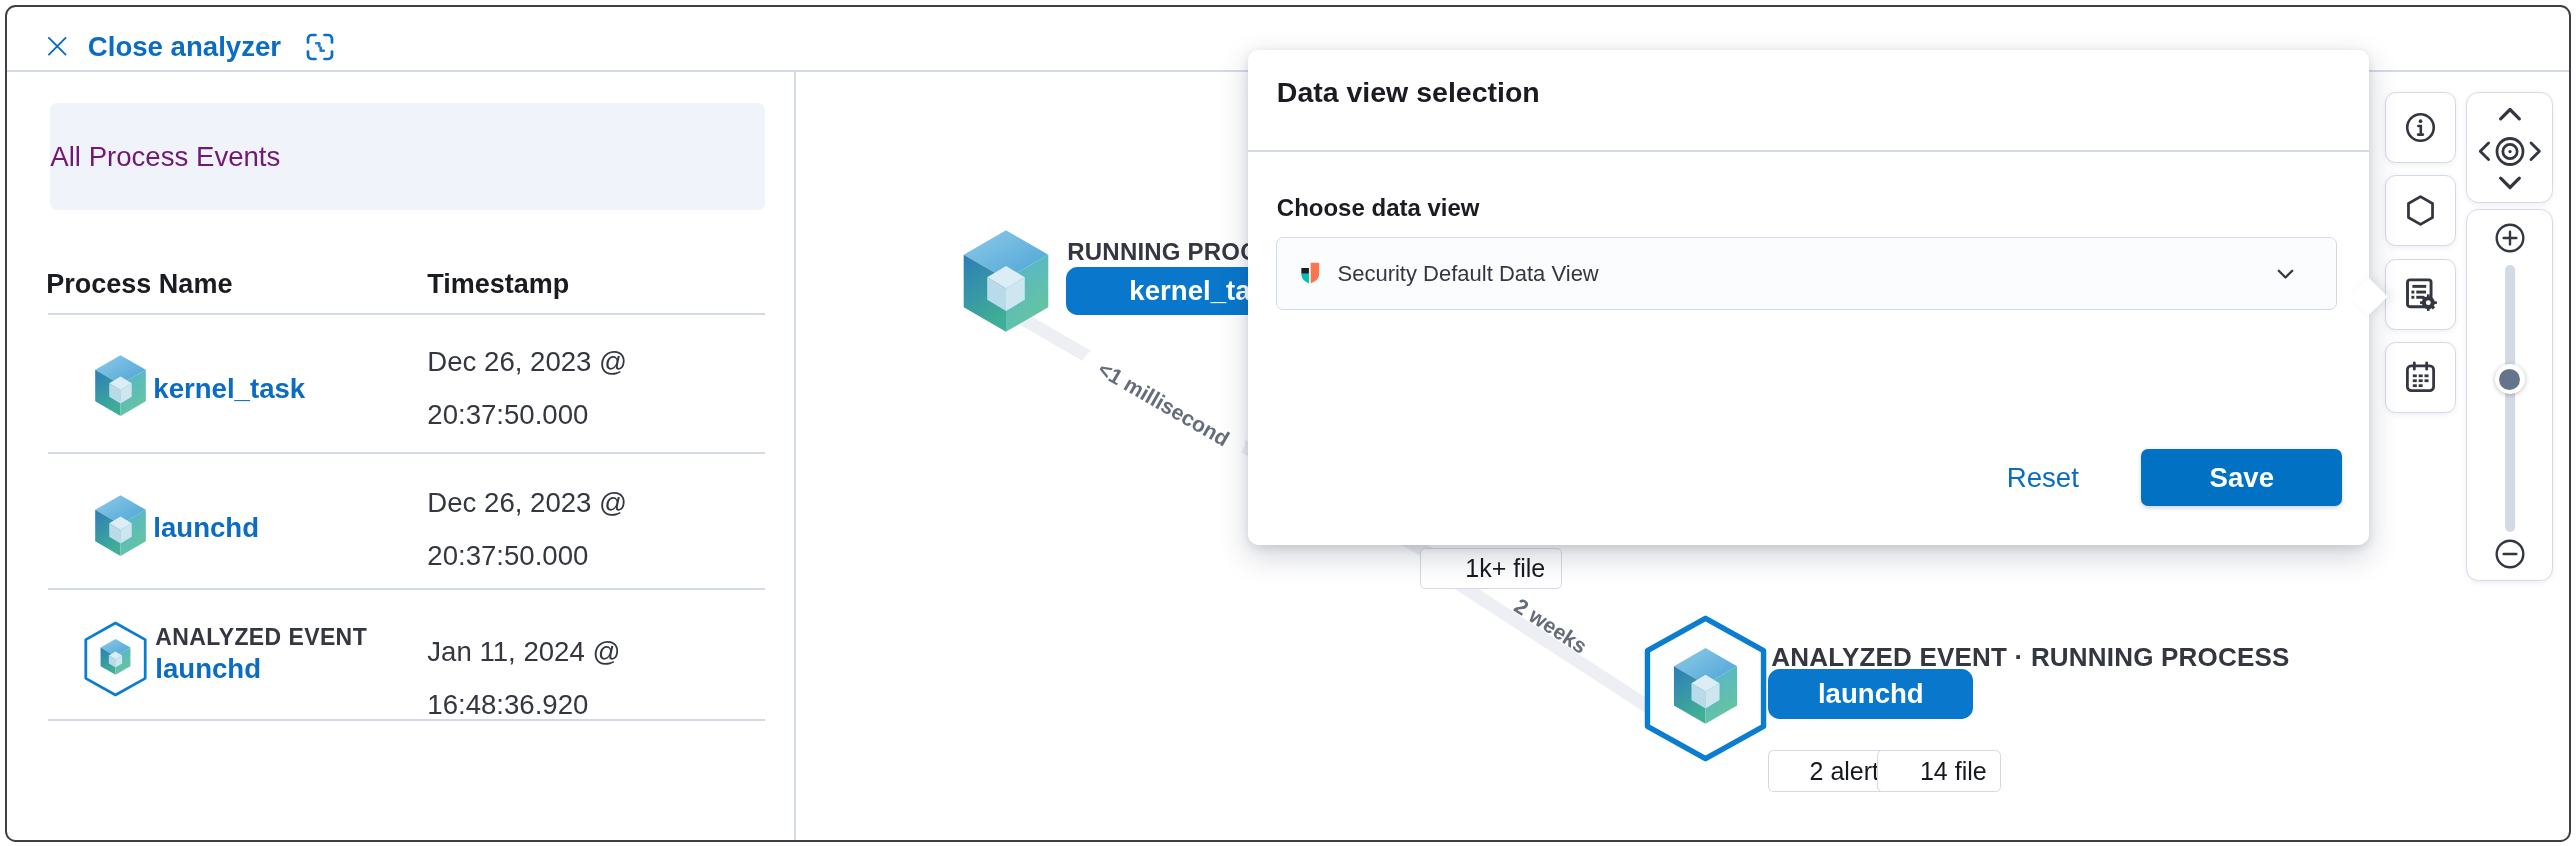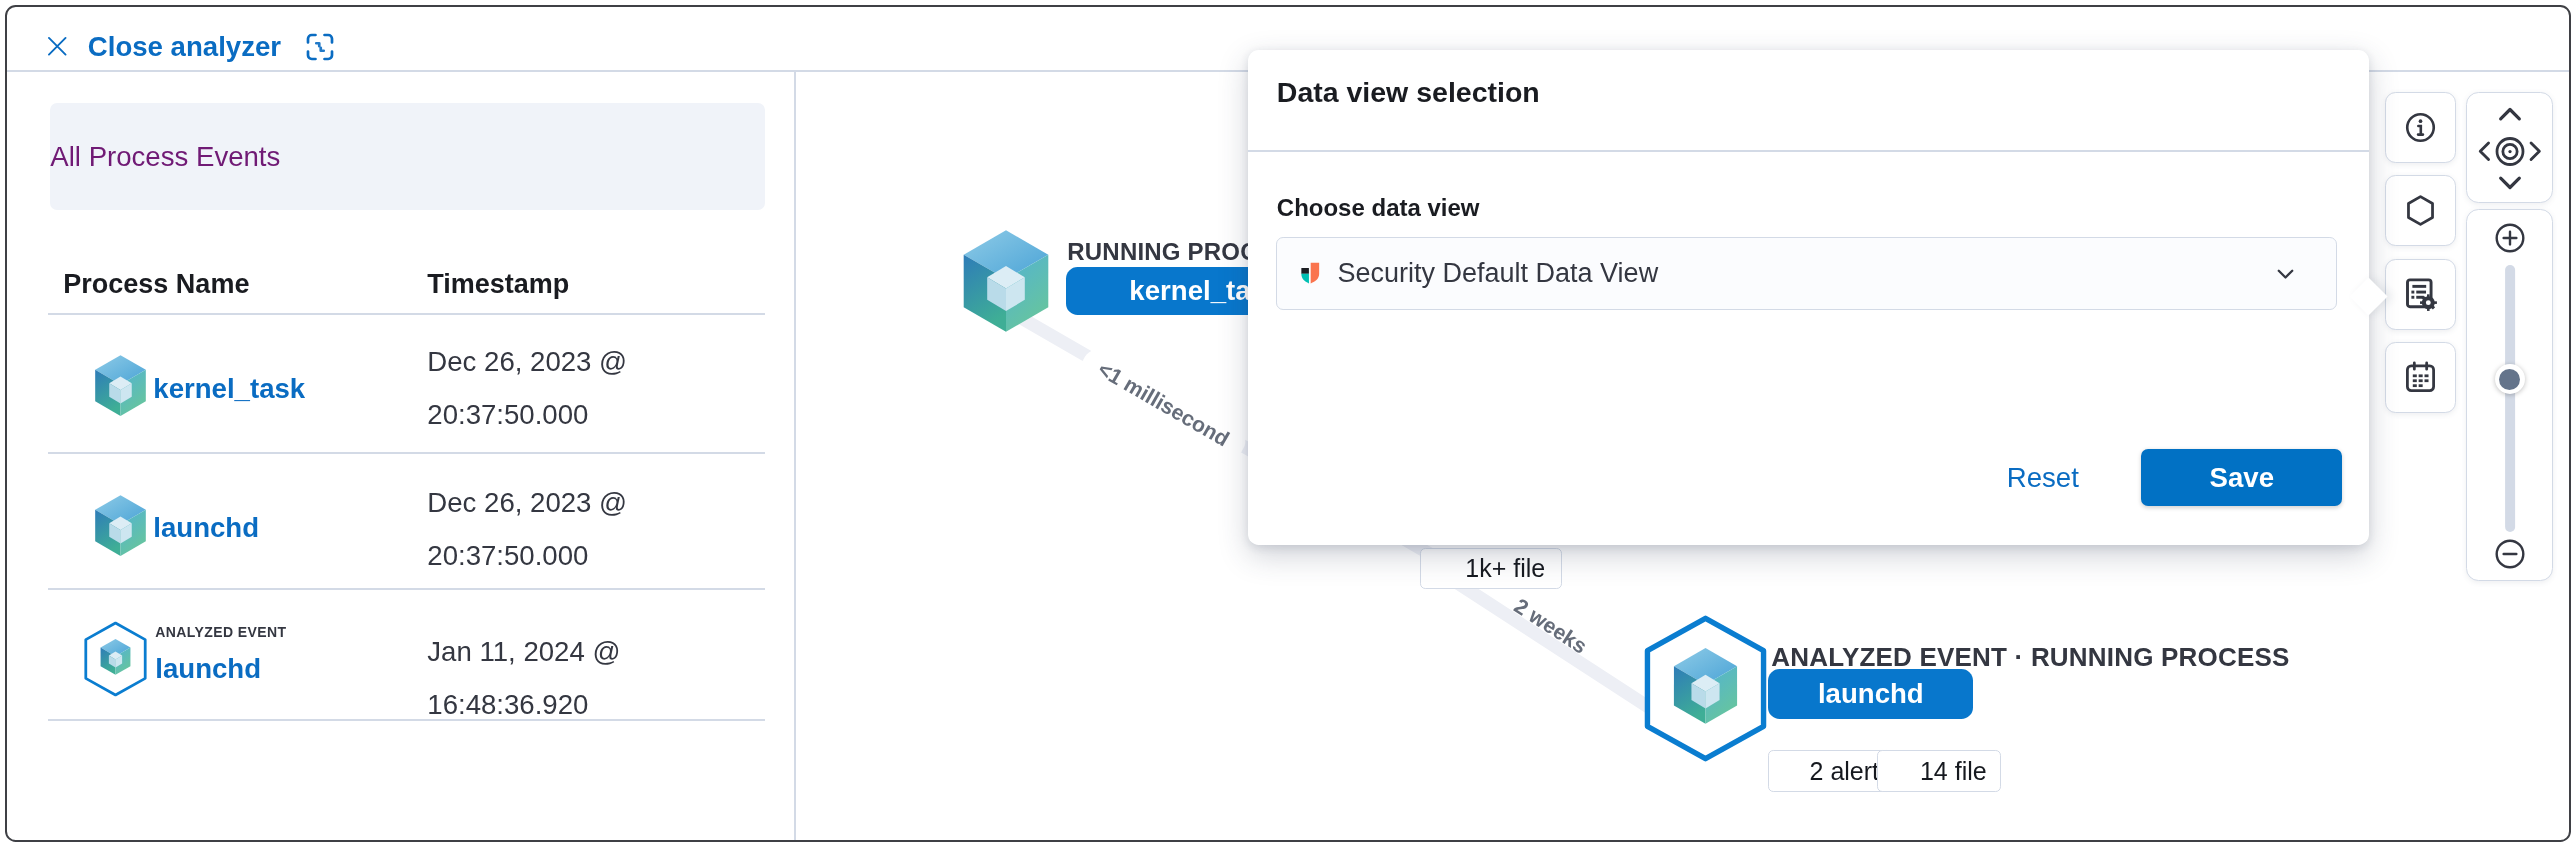--- a/index.html
+++ b/index.html
@@ -15,37 +15,37 @@
   .fs-btn{margin-left:5.3px;width:36px;height:36px;cursor:pointer;}
 
   
   .vdivider{position:absolute;left:787px;top:65px;bottom:0;width:1.8px;background:#d3dae6;}
   .panel-titlebox{position:absolute;left:43px;top:96px;width:715px;height:107px;background:#f0f3f9;border-radius:7.1px;display:flex;align-items:center;}
   .panel-title{font-size:27.6px;font-weight:500;color:#701a75;}
   .col-head{position:absolute;font-size:27px;font-weight:700;color:#1a1c21;top:262px;}
   .t-div{position:absolute;left:41px;width:717px;height:1.8px;background:#d3dae6;}
   .row-link{position:absolute;left:146px;font-size:27.6px;font-weight:600;color:#0a6cc2;cursor:pointer;}
   .ts{position:absolute;left:420px;font-size:27.6px;color:#343741;line-height:33px;}
-  .row-tag{position:absolute;left:148px;font-size:14px;font-weight:700;letter-spacing:0.4px;color:#343741;}
+  .row-tag{position:absolute;left:148px;font-size:23px;font-weight:700;letter-spacing:0.4px;color:#343741;}
 
   
   .edge{position:absolute;height:13.3px;background:#edeff5;border-radius:7.1px;transform-origin:0 50%;}
   .edge-label{position:absolute;white-space:nowrap;background:#fff;border-radius:14.2px;padding:4.4px 18px;font-size:21.3px;font-weight:600;color:#666d7a;}
   .gbadge{position:absolute;background:#fff;border:1.8px solid #d3dae6;border-radius:5.3px;display:flex;align-items:center;justify-content:center;font-size:25px;color:#16191f;cursor:pointer;padding-left:28px;}
   .node-type{position:absolute;font-size:26px;font-weight:800;color:#343741;white-space:nowrap;letter-spacing:0.2px;}
   .node-pill{position:absolute;background:#0877cc;border-radius:11.6px;display:flex;align-items:center;justify-content:center;color:#fff;font-size:27.6px;font-weight:700;cursor:pointer;overflow:hidden;white-space:nowrap;}
 
   
   .popover{position:absolute;left:1241px;top:43px;width:1121px;height:495px;background:#fff;border-radius:10.7px;box-shadow:0 10.7px 30px rgba(44,56,82,.22),0 2.7px 9px rgba(44,56,82,.12);z-index:30;}
   .popover-arrow{position:absolute;left:2348px;top:276px;width:27px;height:27px;background:#fff;transform:rotate(45deg);box-shadow:3.6px -3.6px 9px rgba(44,56,82,.10);z-index:31;}
   .pop-title{position:absolute;left:28.5px;top:26px;font-size:28.5px;font-weight:700;color:#1a1c21;}
   .pop-div{position:absolute;left:0;right:0;top:100px;height:1.8px;background:#d3dae6;}
   .pop-field-label{position:absolute;left:28.5px;top:144px;font-size:24px;font-weight:700;color:#1a1c21;}
   .dv-select{position:absolute;left:27.6px;top:187px;width:1059px;height:71px;background:#fbfcfe;border:1.8px solid #d3dae6;border-radius:7.1px;display:flex;align-items:center;cursor:pointer;}
-  .dv-select .lbl{font-size:27px;color:#343741;margin-left:12.5px;}
+  .dv-select .lbl{font-size:22px;color:#343741;margin-left:12.5px;}
   .adv-row{position:absolute;left:28.5px;top:310px;display:flex;align-items:center;gap:16px;cursor:pointer;}
   .adv-label{font-size:27.6px;font-weight:700;color:#1a1c21;}
   .reset-link{position:absolute;left:1991px;top:455px;width:89px;text-align:center;font-size:27.6px;font-weight:500;color:#0a6cc2;cursor:pointer;z-index:32;}
   .save-btn{position:absolute;left:2134px;top:442px;width:201px;height:57px;background:#0171c4;border-radius:7.1px;display:flex;align-items:center;justify-content:center;color:#fff;font-size:27.6px;font-weight:600;cursor:pointer;z-index:32;box-shadow:0 1.8px 4.4px rgba(0,0,0,.18);}
 
   
   .tool-btn{position:absolute;left:2378px;width:69px;height:69px;background:#fff;border:1.8px solid #d3dae6;border-radius:10.7px;display:flex;align-items:center;justify-content:center;cursor:pointer;box-shadow:0 1.8px 5.3px rgba(100,110,130,.10);z-index:10;}
   .side-panel{position:absolute;left:2459px;width:85px;background:#fff;border:1.8px solid #d3dae6;border-radius:12.5px;z-index:10;box-shadow:0 1.8px 5.3px rgba(100,110,130,.10);}
   .zoom-track{position:absolute;left:50%;transform:translateX(-50%);top:55px;width:9.8px;height:267px;background:#d3dae6;border-radius:5.3px;cursor:pointer;}
   .zoom-thumb{position:absolute;left:50%;top:169px;transform:translate(-50%,-50%);width:30px;height:30px;background:#fff;border-radius:50%;box-shadow:0 0.9px 5.3px rgba(0,0,0,.25);cursor:grab;}
@@ -96,21 +96,21 @@
     </svg>
   </div>
   <div class="hdr-divider"></div>
 
   <div class="vdivider"></div>
 
   <div class="panel-titlebox">
     <span class="panel-title">All Process Events</span>
   </div>
 
-  <div class="col-head" style="left:56px;">Process Name</div>
+  <div class="col-head" style="left:39px;">Process Name</div>
   <div class="col-head" style="left:420px;">Timestamp</div>
   <div class="t-div" style="top:306px;"></div>
 
   <div>
     <svg class="abs" style="left:85px;top:347px;" width="57" height="63" viewBox="0 0 100 112">
         <use href="#cube"></use>
       </svg>
     <a class="row-link" style="top:366px;">kernel_task</a>
     <div class="ts" style="top:338px;">
       <div>Dec 26, 2023 @</div>

